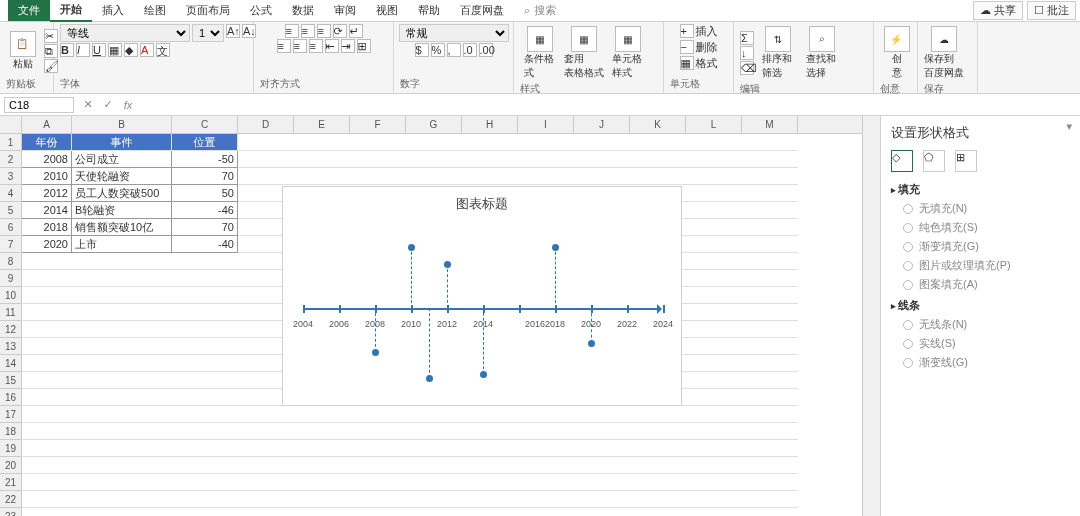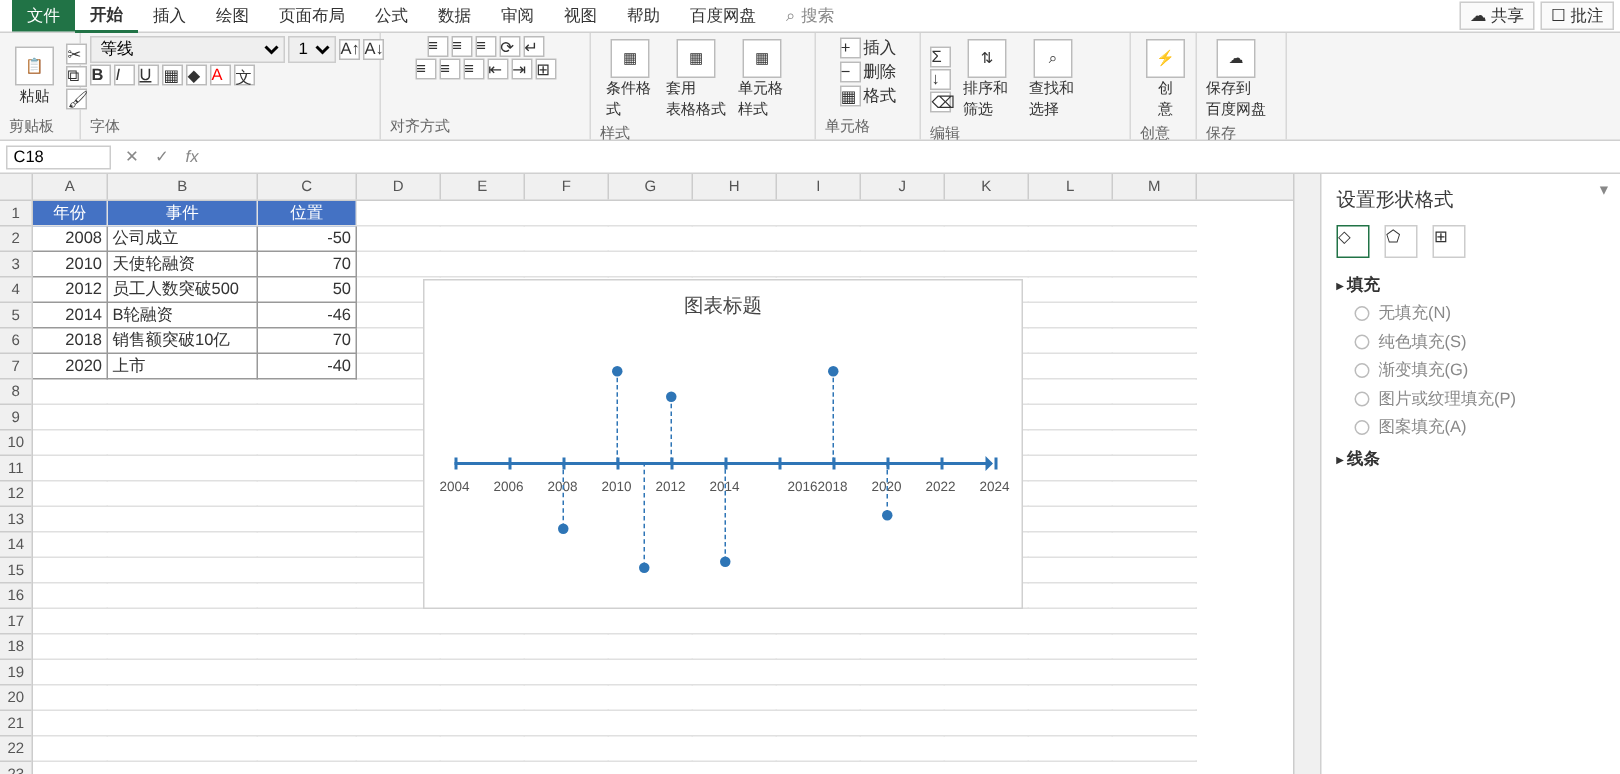--- a/index.html
+++ b/index.html
@@ -20,21 +20,21 @@
 
 .ribbon { display: flex; height: 72px; border-bottom: 1px solid #d0d0d0; background: #f5f5f5; }
 .ribbon-group { border-right: 1px solid #d8d8d8; display: flex; flex-direction: column; padding: 2px 6px; }
 .ribbon-group-body { flex: 1; display: flex; align-items: center; gap: 4px; }
 .ribbon-group-label { font-size: 10px; color: #666; height: 14px; }
 .rbtn { display: flex; flex-direction: column; align-items: center; justify-content: center; padding: 2px 4px; cursor: pointer; font-size: 10px; }
 .rbtn .ic { width: 18px; height: 18px; border: 1px solid #bbb; background: #fff; display: flex; align-items: center; justify-content: center; }
 .rbtn-big { width: 40px; }
 .rbtn-big .ic { width: 26px; height: 26px; }
 .rcol { display: flex; flex-direction: column; gap: 1px; }
-.rrow { display: flex; gap: 2px; align-items: center; }
+.rrow { display: flex; gap: 2px; align-items: flex-start; }
 .small-ic { width: 14px; height: 14px; border: 1px solid #bbb; background: #fff; display: inline-block; }
 select, input[type=text] { font-size: 11px; border: 1px solid #ccc; padding: 1px 2px; }
 
 
 .formula-row { display: flex; align-items: center; height: 22px; border-bottom: 1px solid #d0d0d0; }
 .name-box { width: 70px; border: 1px solid #ccc; margin: 1px 4px; padding: 1px 4px; font-size: 11px; }
 .fx-btn { width: 20px; text-align: center; color: #888; }
 .formula-input { flex: 1; border: none; padding: 2px 4px; }
 
 
@@ -154,20 +154,33 @@
         <span class="small-ic">≡</span>
         <span class="small-ic">≡</span>
         <span class="small-ic">⇤</span>
         <span class="small-ic">⇥</span>
         <span class="small-ic">⊞</span>
       </div>
     </div>
     <div class="ribbon-group-label">对齐方式</div>
   </div>
 
+  <div class="ribbon-group" style="width:120px">
+    <div class="ribbon-group-body rcol">
+      <select style="width:110px"><option>常规</option></select>
+      <div class="rrow">
+        <span class="small-ic">$</span>
+        <span class="small-ic">%</span>
+        <span class="small-ic">,</span>
+        <span class="small-ic">.0</span>
+        <span class="small-ic">.00</span>
+      </div>
+    </div>
+    <div class="ribbon-group-label">数字</div>
+  </div>
 
   <div class="ribbon-group" style="width:150px">
     <div class="ribbon-group-body">
       <div class="rbtn rbtn-big">
           <div class="ic">▦</div>
           <span>条件格式</span>
         </div>
       <div class="rbtn rbtn-big">
           <div class="ic">▦</div>
           <span style="white-space:pre">套用
@@ -697,14 +710,28 @@
         <div class="fp-option">
           <span class="radio"></span>
           <span>图片或纹理填充(P)</span>
         </div>
         <div class="fp-option">
           <span class="radio"></span>
           <span>图案填充(A)</span>
         </div>
       </div>
     <div class="fp-section">线条</div>
+    <div id="line-opts">
+        <div class="fp-option">
+          <span class="radio"></span>
+          <span>无线条(N)</span>
+        </div>
+        <div class="fp-option">
+          <span class="radio"></span>
+          <span>实线(S)</span>
+        </div>
+        <div class="fp-option">
+          <span class="radio"></span>
+          <span>渐变线(G)</span>
+        </div>
+      </div>
   </div>
 </div>
 
 </body></html>

